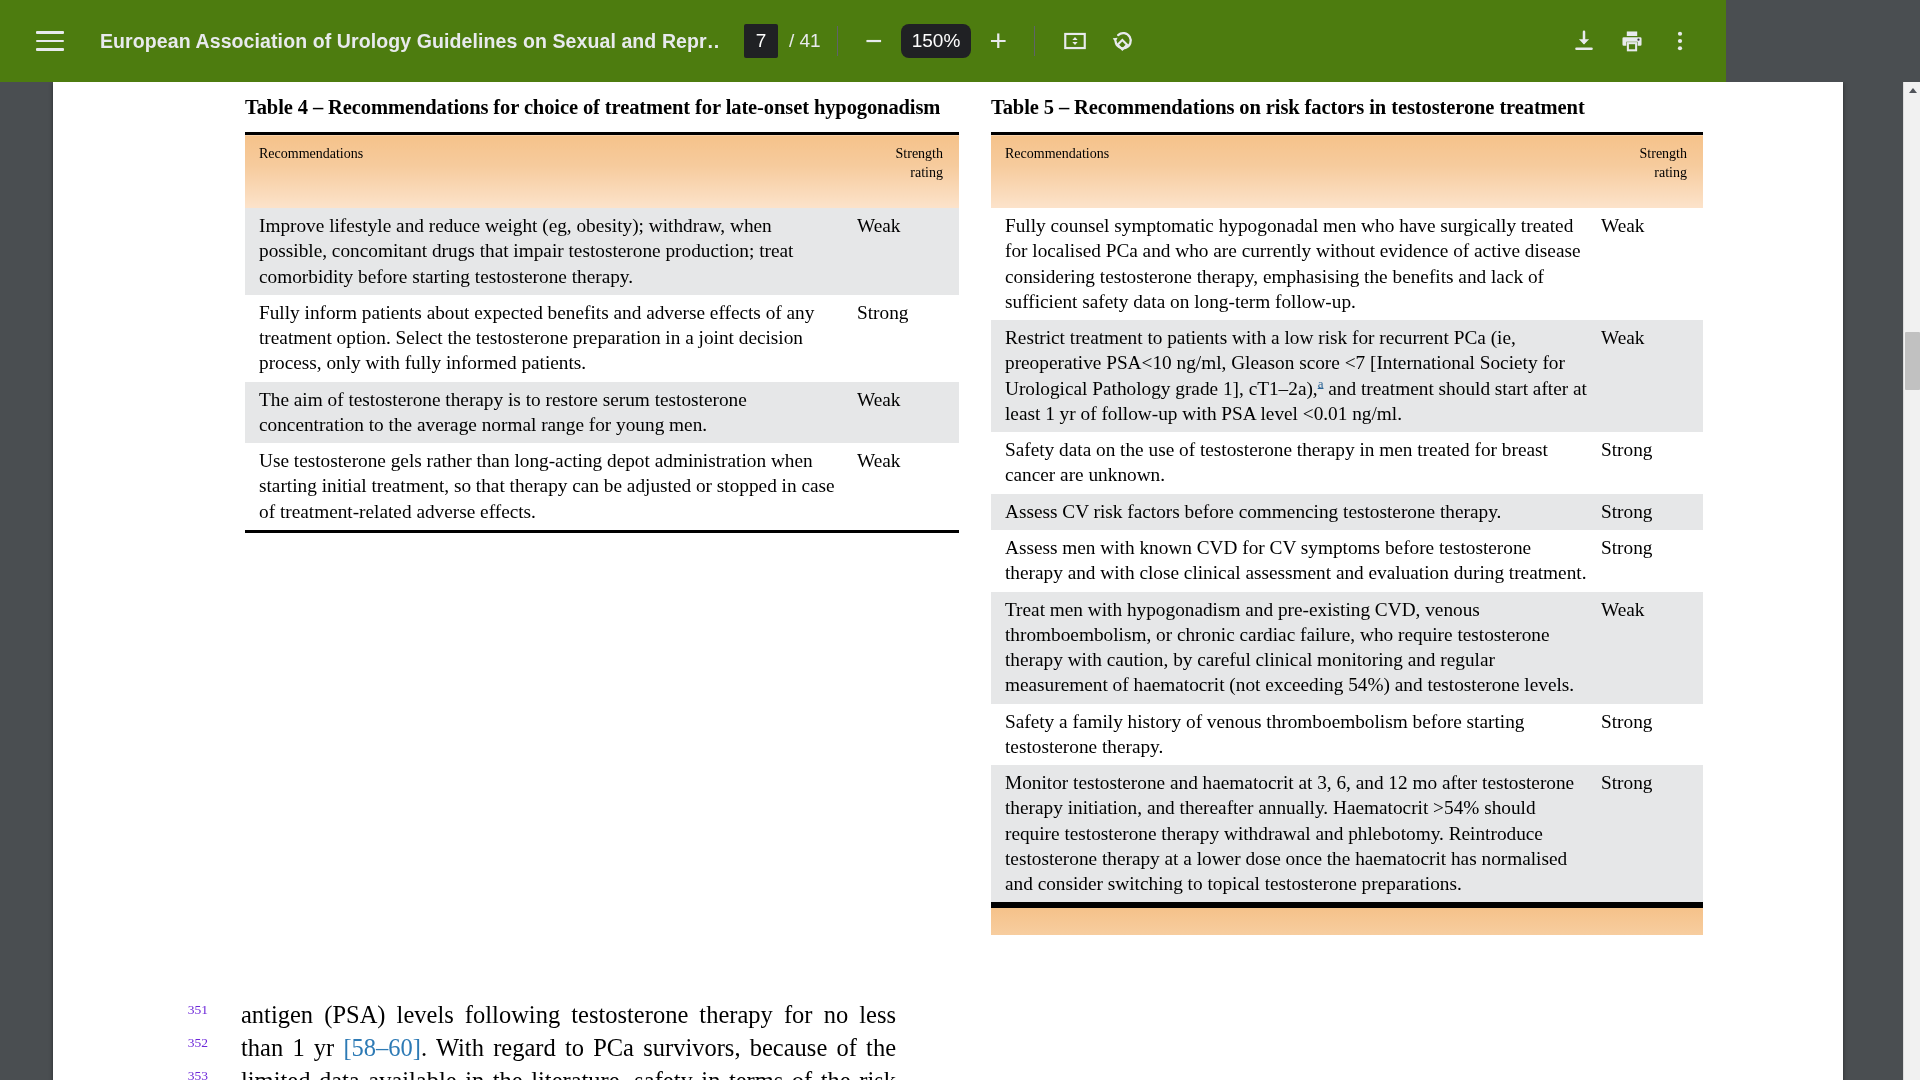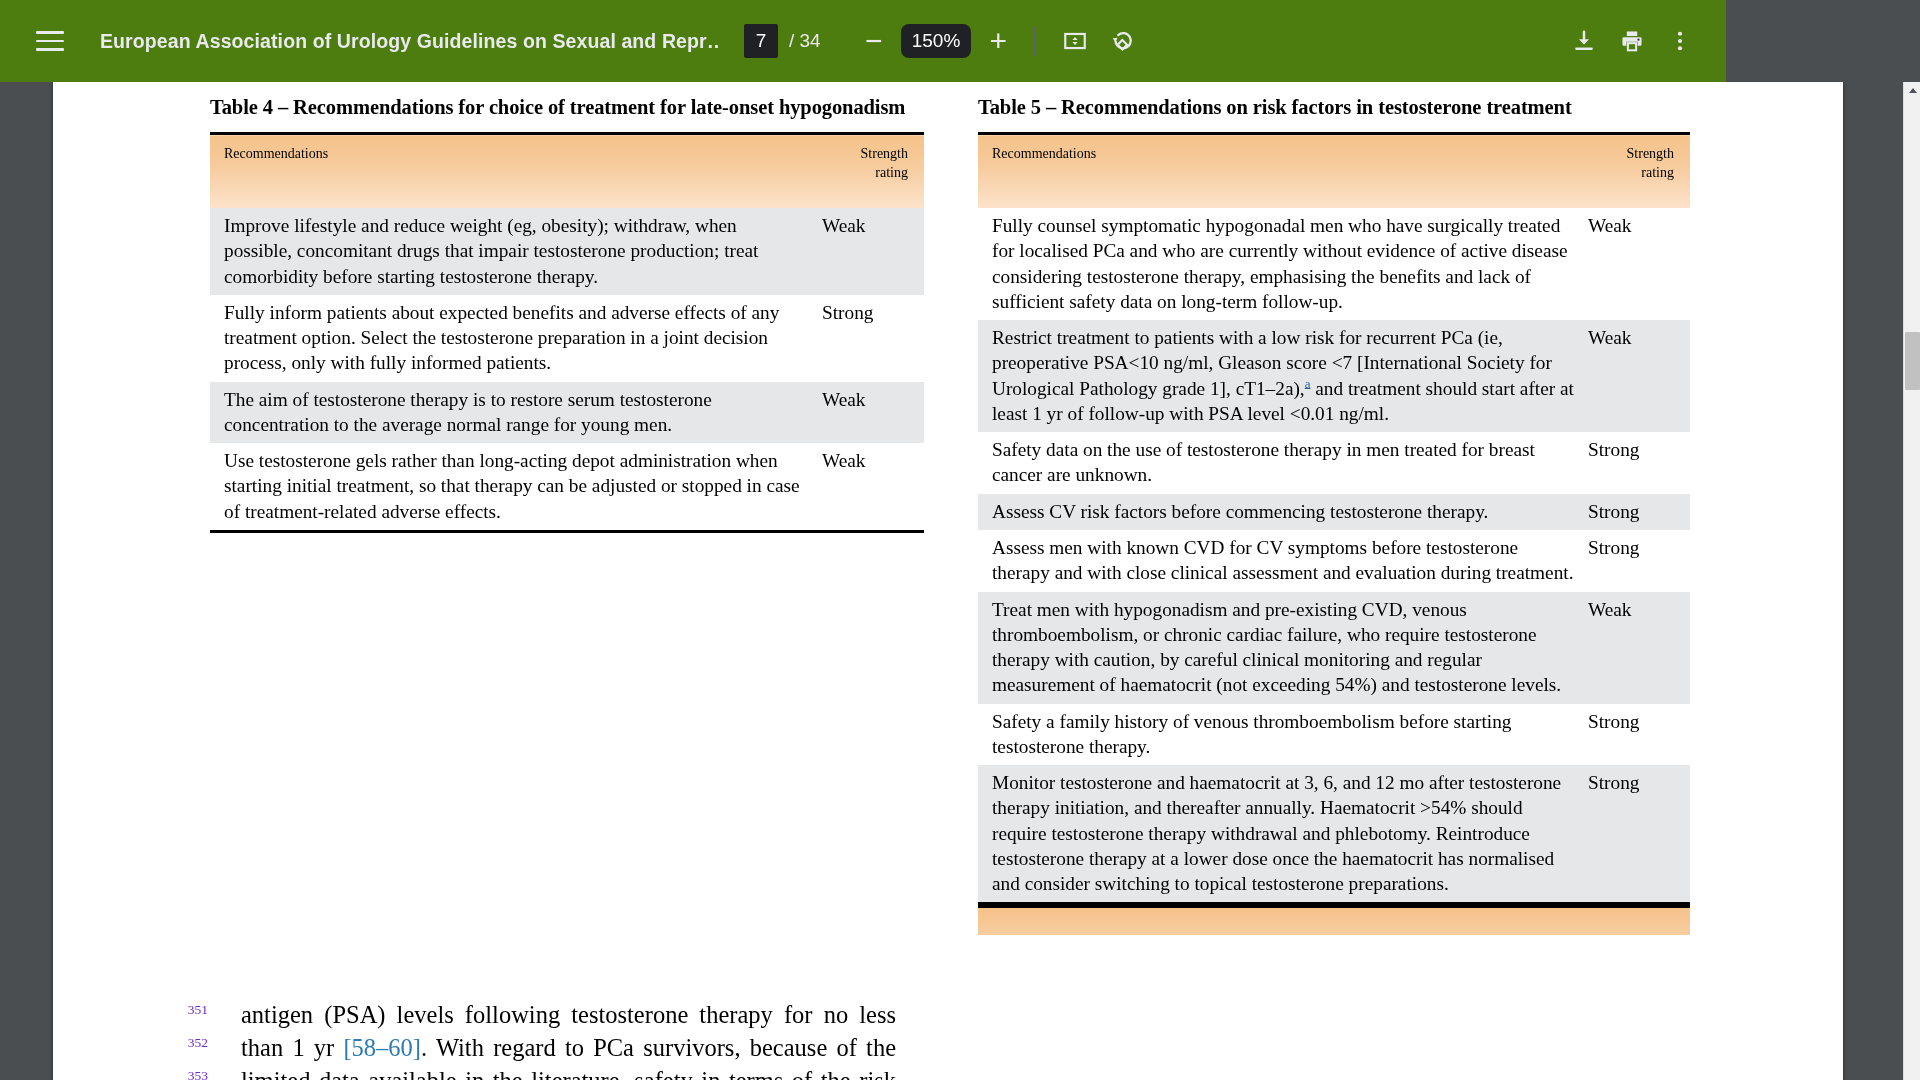--- a/index.html
+++ b/index.html
@@ -118,22 +118,23 @@
   }
   #page-inner{
     position:relative;
     padding:0;
     font-family:"Liberation Serif", serif;
   }
 
   
   #tables-row{
     display:flex;
-    gap:54px;
+    gap:32px;
     padding:12px 70px 0 157px;
+    margin-left:35px;
   }
   .table-col{ flex:1; min-width:0; }
   .tbl-left{ max-width:714px; }
   .tbl-right{ max-width:712px; }
 
   .tbl-title{
     font-family:"Liberation Serif", serif;
     font-weight:bold;
     font-size:20.5px;
     line-height:1.29;
@@ -263,21 +264,21 @@
       <i></i>
         <i></i>
         <i></i>
     </div>
   </div>
 
   <div id="doc-title">European Association of Urology Guidelines on Sexual and Repr…</div>
 
   <div id="page-group">
     <div id="page-num-box">7</div>
-    <span id="page-total">/ 34</span>
+    <span id="page-total">/ 41</span>
   </div>
 
   <div class="divider"></div>
 
   <div id="zoom-group">
     <div class="zoom-sign">−</div>
     <div id="zoom-level">150%</div>
     <div class="zoom-sign">+</div>
   </div>
 

